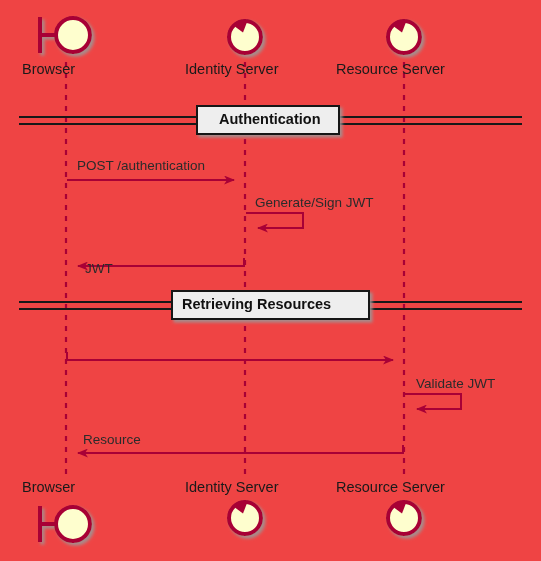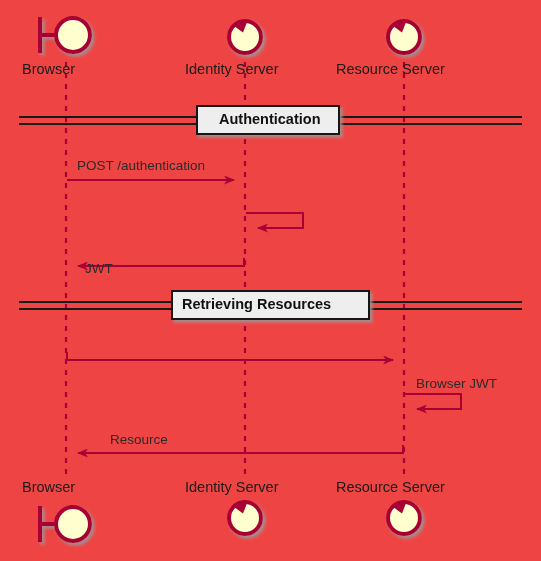--- a/index.html
+++ b/index.html
@@ -160,21 +160,22 @@
   <div class="txt participant-name" style="left:185px; top:480px;">Identity Server</div>
 
   <div class="txt participant-name" style="left:336px; top:480px;">Resource Server</div>
 
   <div class="txt divider-label" style="left:207px; top:112px;margin-left:12px;">Authentication</div>
 
   <div class="txt msg-label" style="left:77px; top:159px;">POST /authentication</div>
 
   <div class="txt divider-label" style="left:182px; top:297px;">Retrieving Resources</div>
 
+  <div class="txt msg-label" style="left:255px; top:196px;">Generate/Sign JWT</div>
 
   <div class="txt msg-label" style="left:85px; top:262px;">JWT</div>
 
 
-  <div class="txt msg-label" style="left:416px; top:377px;">Browser JWT</div>
+  <div class="txt msg-label" style="left:416px; top:377px;">Validate JWT</div>
 
-  <div class="txt msg-label" style="left:83px; top:433px;margin-left:27px;">Resource</div>
+  <div class="txt msg-label" style="left:83px; top:433px;">Resource</div>
 
 </div>
 
 </body></html>

